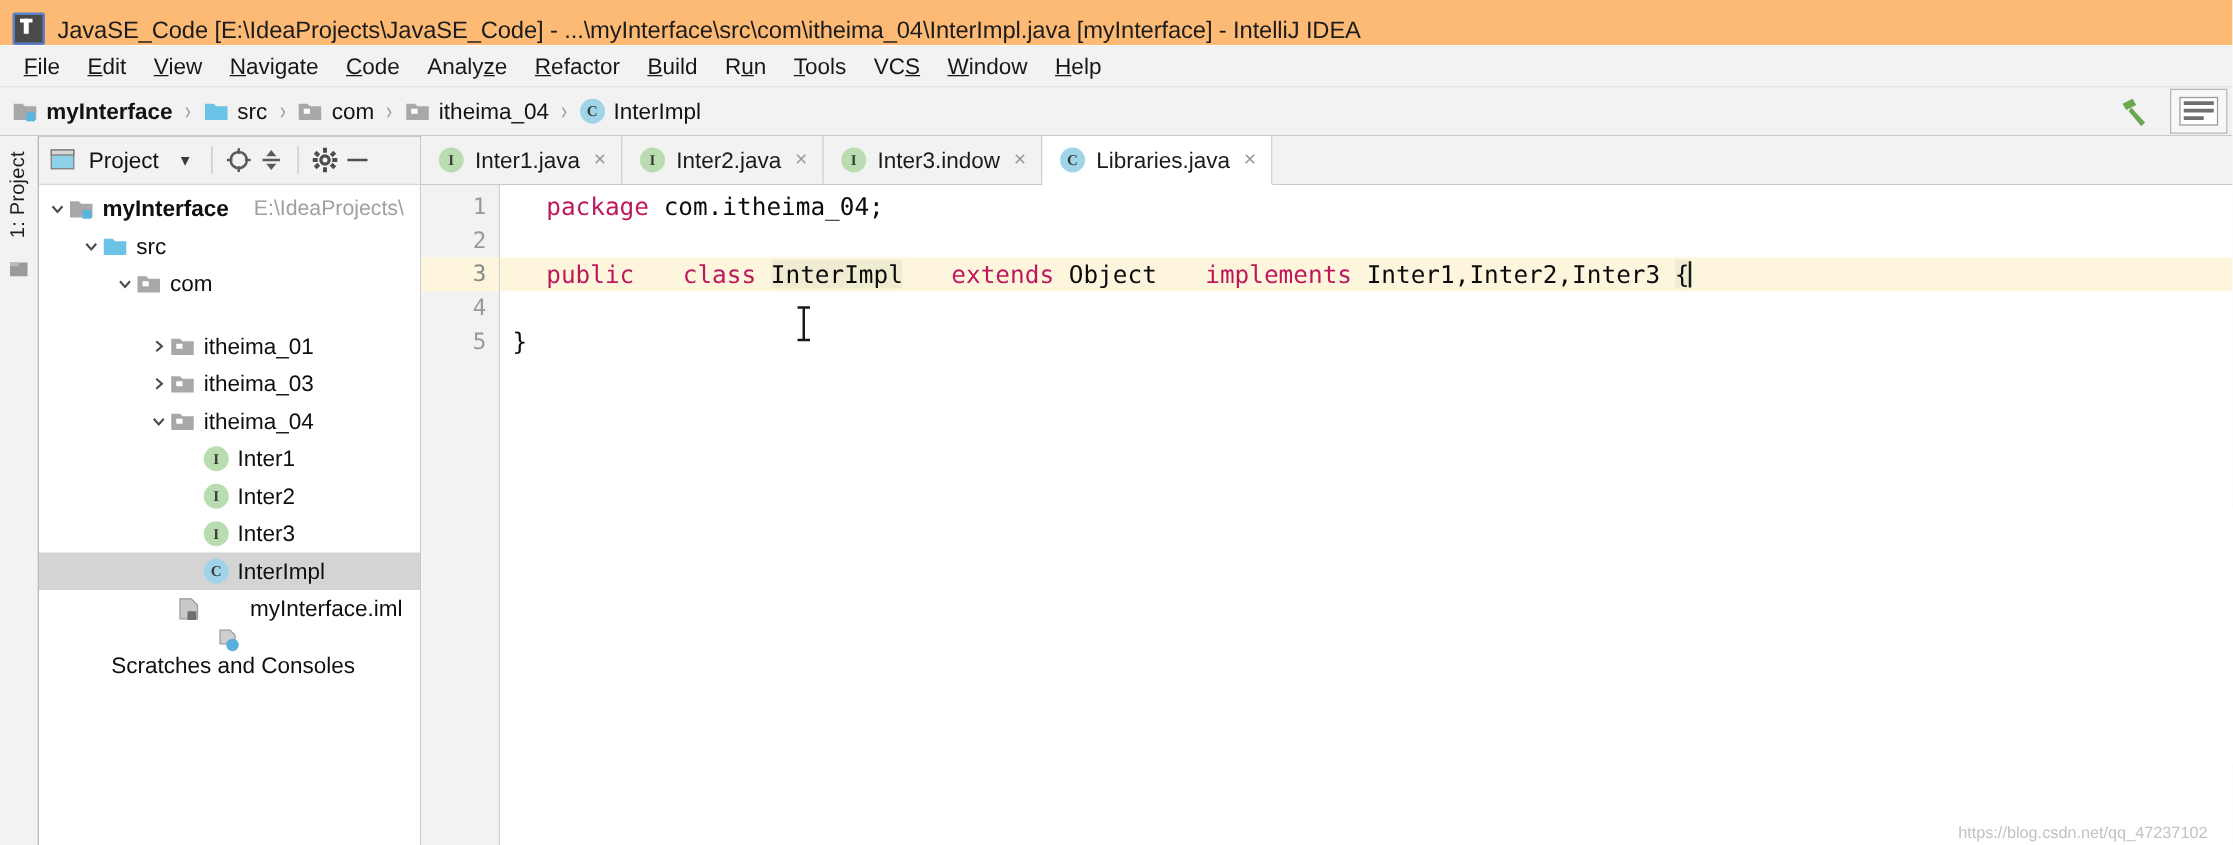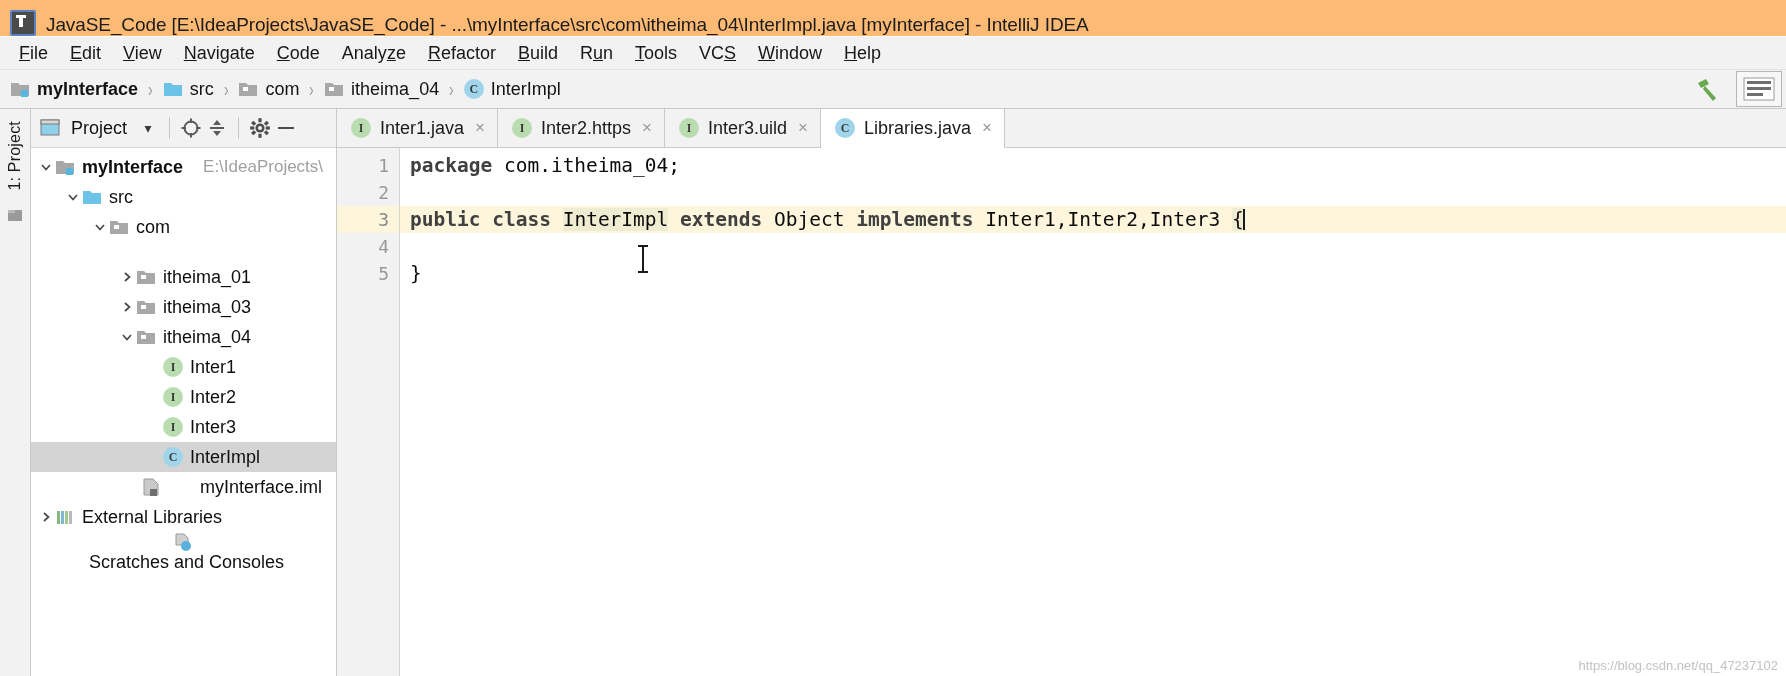--- a/index.html
+++ b/index.html
@@ -278,39 +278,39 @@
   .cline {
     height: 27px;
     line-height: 27px;
     font-family: "DejaVu Sans Mono", monospace;
     font-size: 19.5px;
     white-space: pre;
     padding-left: 10px;
     color: #0a0a0a;
   }
   .cline.cur { background: #fdf6dd; }
-  .kw { color: #404040; font-weight: bold; }
+  .kw { color: #be185d; font-weight: normal; margin-left: 27px; }
   .ident-hl { background: #f0ecd1; }
   .plain { color: #0a0a0a; }
   .caret {
     display: inline-block;
     width: 2px; height: 21px;
     background: #1b1b1b;
     vertical-align: -4px;
     margin-left: -1px;
   }
   .mousecursor {
     position: absolute;
     left: 236px; top: 96px;
     width: 14px; height: 30px;
     pointer-events: none;
   }
   .watermark {
     position: absolute;
-    right: 8px; bottom: 3px;
+    right: 20px; bottom: 3px;
     font-size: 13px;
     color: #c2c2c2;
     font-family: "Liberation Sans", sans-serif;
     white-space: nowrap;
   }
 </style>
 </head>
 <body>
 
 <div class="ide">
@@ -580,36 +580,20 @@
           <div class="node" style="padding-left: 60px; gap: 32px;">
             <span class="arrow"></span>
             <span class="node-icon">
               <svg width="20" height="20" viewBox="0 0 20 20">
                 <path d="M3 2 h9 l5 5 v11 h-14 z" fill="#c9c9c9" stroke="#9a9a9a"></path>
                 <rect x="9" y="12" width="7" height="7" fill="#6f6f6f"></rect>
               </svg>
             </span>
             <span class="node-label">myInterface.iml</span>
           </div>
-          <div class="node" style="padding-left: 6px;">
-            <span class="arrow">
-              <svg width="14" height="14" viewBox="0 0 14 14">
-                <path d="M5 3 L9.5 7 L5 11" fill="none" stroke="#4a4a4a" stroke-width="1.7"></path>
-              </svg>
-            </span>
-            <span class="node-icon">
-              <svg width="20" height="20" viewBox="0 0 20 20">
-                <rect x="2" y="4" width="3" height="13" fill="#8ab87a"></rect>
-                <rect x="6" y="4" width="3" height="13" fill="#7fb8cf"></rect>
-                <rect x="10" y="4" width="3" height="13" fill="#a0c98f"></rect>
-                <rect x="14" y="4" width="3" height="13" fill="#b9b9b9"></rect>
-              </svg>
-            </span>
-            <span class="node-label">External Libraries</span>
-          </div>
           <div class="node" style="padding-left: 6px; flex-direction: column;">
             <span class="arrow"></span>
             <span class="node-icon">
               <svg width="20" height="20" viewBox="0 0 20 20">
                 <path d="M3 2 h8 l4 4 v7 h-12 z" fill="#cfcfcf" stroke="#9a9a9a"></path>
                 <circle cx="13" cy="14" r="5" fill="#58b0dd"></circle>
               </svg>
             </span>
             <span class="node-label">Scratches and Consoles</span>
           </div>
@@ -618,26 +602,26 @@
 
     <div class="editor">
       <div class="tabs" id="tabs">
           <div class="tab">
             <span class="cic iface">I</span>
             <span>Inter1.java</span>
             <span class="tab-close">×</span>
           </div>
           <div class="tab">
             <span class="cic iface">I</span>
-            <span>Inter2.https</span>
+            <span>Inter2.java</span>
             <span class="tab-close">×</span>
           </div>
           <div class="tab">
             <span class="cic iface">I</span>
-            <span>Inter3.uild</span>
+            <span>Inter3.indow</span>
             <span class="tab-close">×</span>
           </div>
           <div class="tab active">
             <span class="cic cls">C</span>
             <span>Libraries.java</span>
             <span class="tab-close">×</span>
           </div>
           <div class="tabs-filler"></div>
         </div>
       <div class="codearea">

